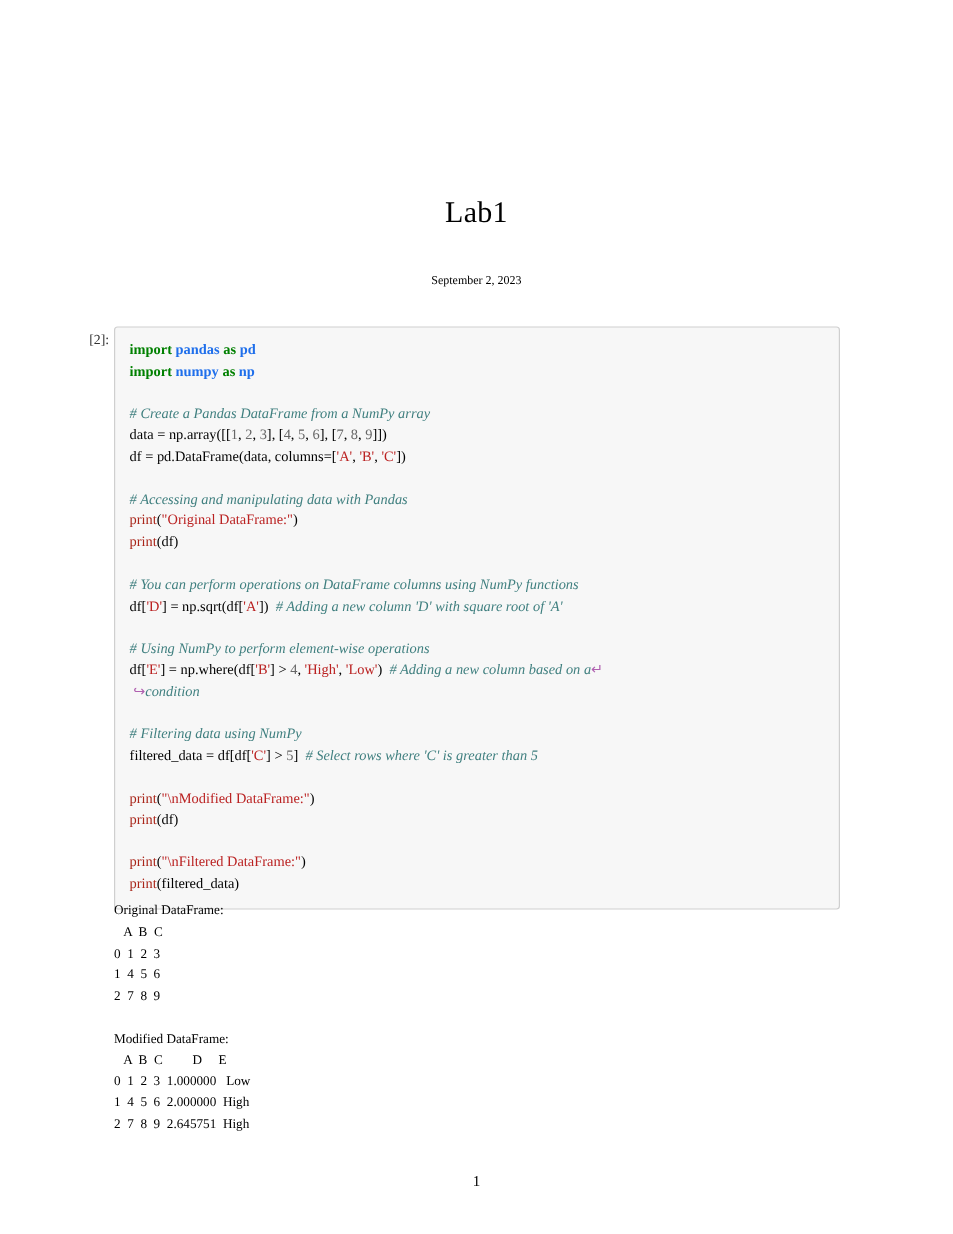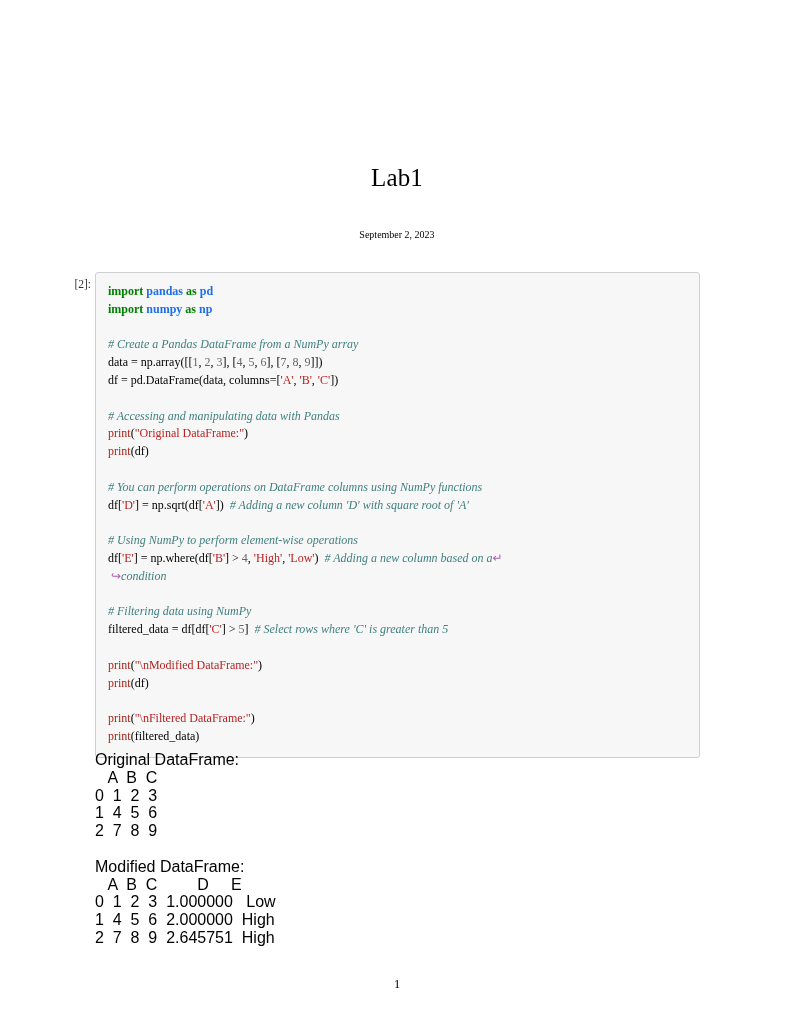--- a/index.html
+++ b/index.html
@@ -82,22 +82,22 @@
   .str     { color: #ba2121; }
   .num     { color: #666666; }
   .fn      { color: #a9261a; }
   .op      { color: #000000; }
   .cont    { color: #b060b0; }
 
   .output {
     position: absolute;
     left: 95px;
     top: 735px;
-    font-family: Liberation Sans, sans-serif;
-    font-size: 16px;
+    font-family: Liberation Serif, serif;
+    font-size: 11px;
     line-height: 17.8px;
     white-space: pre;
     color: #000000;
   }
   .page-number {
     position: absolute;
     bottom: 52px;
     left: 0;
     right: 0;
     text-align: center;

